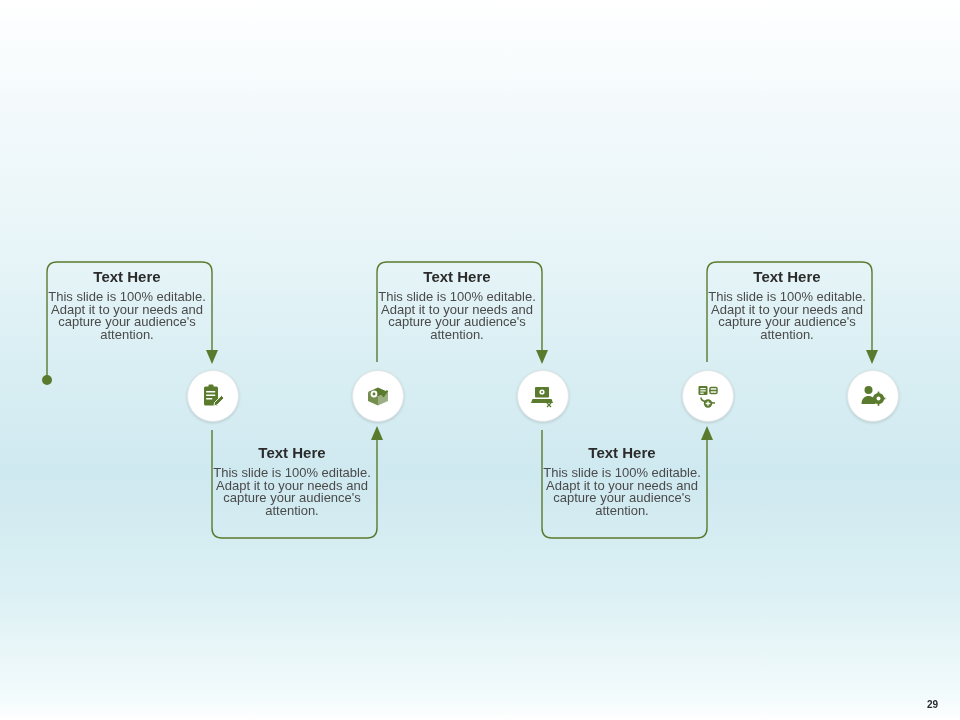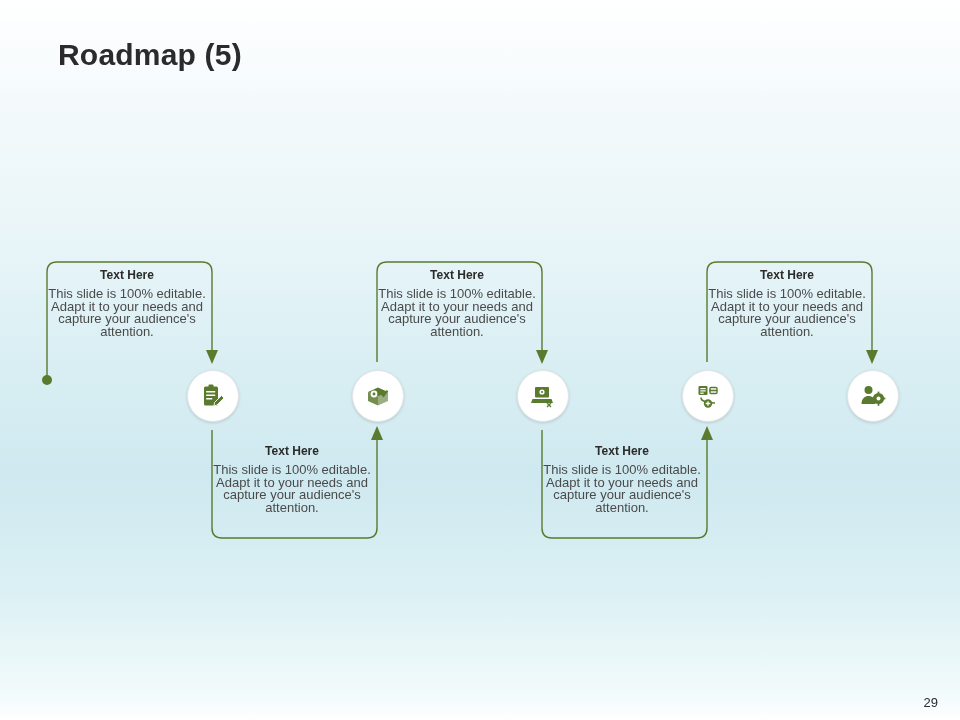--- a/index.html
+++ b/index.html
@@ -25,22 +25,22 @@
     top: 38px;
     font-size: 30px;
     font-weight: bold;
     color: #2b2b2b;
     letter-spacing: 0.2px;
   }
   #page-number {
     position: absolute;
     right: 22px;
     bottom: 10px;
-    font-size: 13px;
-    font-weight: normal;
+    font-size: 10px;
+    font-weight: bold;
     color: #2b2b2b;
   }
 
   
   .bracket-svg {
     position: absolute;
     left: 0;
     top: 0;
     width: 960px;
     height: 720px;
@@ -62,21 +62,21 @@
   }
   .node svg { display: block; }
 
   
   .txtblock {
     position: absolute;
     width: 170px;
     text-align: center;
   }
   .txtblock .head {
-    font-size: 12px;
+    font-size: 15px;
     font-weight: bold;
     color: #2b2b2b;
     margin-bottom: 6px;
   }
   .txtblock .body {
     font-size: 13px;
     line-height: 12.5px;
     color: #4a4a4a;
   }
   .start-dot {
@@ -85,21 +85,20 @@
     height: 10px;
     border-radius: 50%;
     background: #5a7a2e;
   }
 </style>
 </head>
 <body>
 
 <div id="slide">
 
-  <div id="title">Roadmap (5)</div>
 
   <svg class="bracket-svg" viewBox="0 0 960 720">
 
     <path d="M47,380 L47,272 Q47,262 57,262 L202,262 Q212,262 212,272 L212,350" fill="none" stroke="#5a7a2e" stroke-width="1.4"></path>
     <polygon points="206,350 218,350 212,364" fill="#5a7a2e"></polygon>
 
     <path d="M212,430 L212,528 Q212,538 222,538 L367,538 Q377,538 377,528 L377,440" fill="none" stroke="#5a7a2e" stroke-width="1.4"></path>
     <polygon points="371,440 383,440 377,426" fill="#5a7a2e"></polygon>
 
     <path d="M377,362 L377,272 Q377,262 387,262 L532,262 Q542,262 542,272 L542,350" fill="none" stroke="#5a7a2e" stroke-width="1.4"></path>

